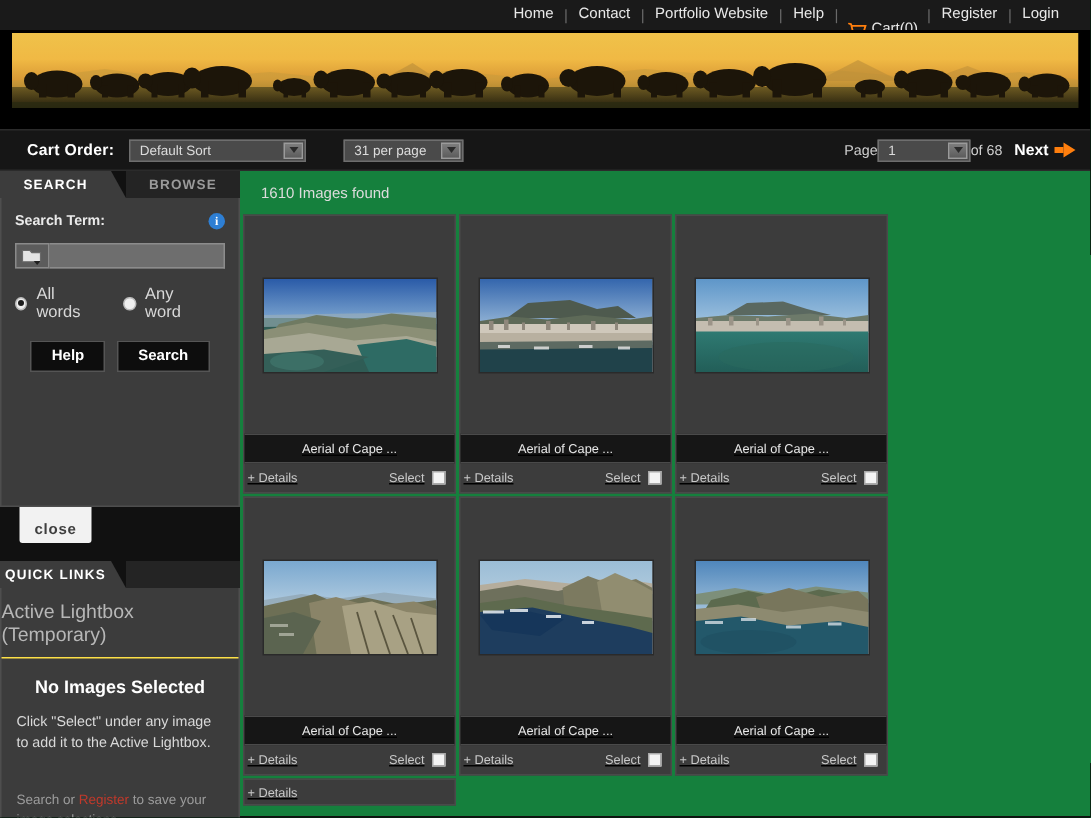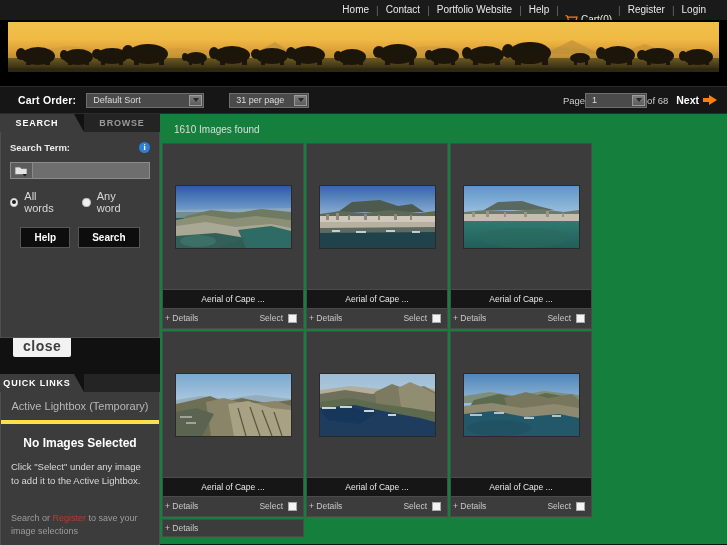--- a/index.html
+++ b/index.html
@@ -102,39 +102,39 @@
   .radio { width:9px;height:9px;border-radius:50%;background:#efefef;border:1px solid #bbb;
     display:flex;align-items:center;justify-content:center; }
   .radio.on::after{content:"";width:4px;height:4px;border-radius:50%;background:#1c1c1c;}
   .radio-lbl{color:#d8d8d8;font-size:11px;margin-right:12px;}
 
   .btn-row{display:flex;justify-content:center;gap:8px;margin-top:13px;}
   .dkbtn{background:#0d0d0d;border:1px solid #555;color:#fff;font-size:10px;font-weight:bold;
     padding:4px 13px;cursor:pointer;font-family:"Liberation Sans",sans-serif;}
 
   .close-tab{position:absolute; left:13px; top:0; background:#f2f2f2; color:#3f3f3f;
-    font-size:14px;font-weight:bold;letter-spacing:.5px;padding:0 10px 3px 10px;
+    font-size:10px;font-weight:bold;letter-spacing:.5px;padding:10px 10px 3px 10px;
     border-radius:0 0 2px 2px;}
   .close-wrap{position:relative;height:14px;}
 
   .ql-gap{height:22px;}
   .quicklinks-body{background:#3c3c3c;border:1px solid #4e4e4e;border-top:none;}
-  .ql-item{padding:8px 0 8px 0;text-align:center;color:#b7b7b7;font-size:11px;
-    border-bottom:4px solid #fde047;}
+  .ql-item{padding:8px 0 8px 0;color:#b7b7b7;font-size:13px;
+    border-bottom:1px solid #fde047;}
   .ql-title{color:#fff;font-size:12px;font-weight:bold;text-align:center;padding:12px 0 10px;}
   .ql-text{color:#d9d9d9;font-size:9.5px;line-height:14px;padding:0 10px 10px;}
   .ql-login{color:#9c9c9c;font-size:9px;line-height:13px;padding:14px 10px 0;}
   .ql-login a{color:#c0392b;text-decoration:none;}
   .ql-user{color:#e8e8e8;font-size:9.5px;font-weight:bold;padding:14px 10px 0;}
 
   
   .found{color:#dcdcdc;font-size:10px;padding:10px 0 8px 14px;}
   .grid{display:flex;flex-wrap:wrap;}
   .card{width:142px;background:#3c3c3c;border:1px solid #4a4a4a;margin:0 0 2px 2px;
-    position:relative;}
+    position:relative;text-decoration:underline;}
   .card-imgbox{height:145px;display:flex;align-items:center;justify-content:center;}
   .thumb{width:115px;height:62px;box-shadow:0 0 0 1px #2a2a2a;}
   .card-caption{background:#161616;color:#e9e9e9;font-size:8.5px;text-align:center;
     padding:4px 0;border-top:1px solid #4a4a4a;border-bottom:1px solid #4a4a4a;}
   .card-footer{display:flex;align-items:center;justify-content:space-between;
     padding:4px 6px 5px 2px;}
   .details-link{color:#c9c9c9;font-size:8.5px;text-decoration:none;}
   .sel-wrap{display:flex;align-items:center;gap:5px;}
   .sel-lbl{color:#c9c9c9;font-size:8.5px;}
   .checkbox{width:9px;height:9px;background:#f4f4f4;border:1px solid #aaa;}

